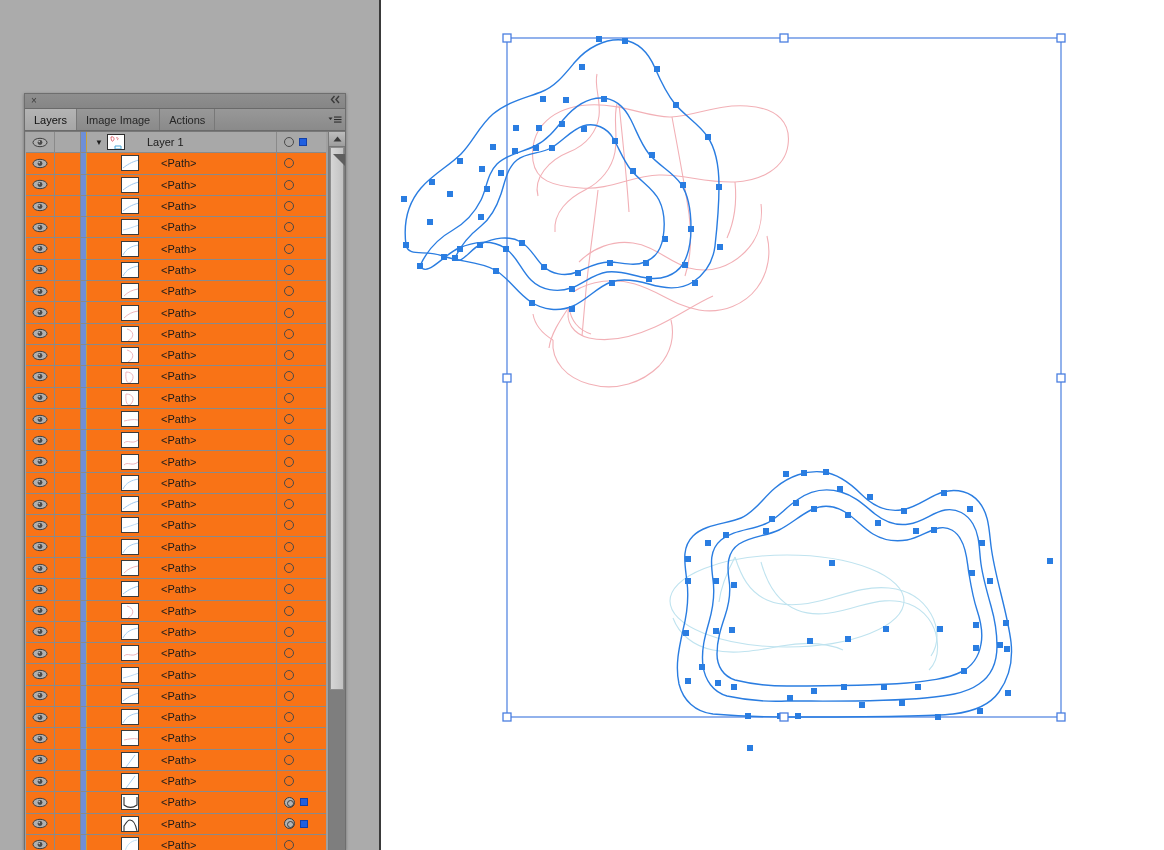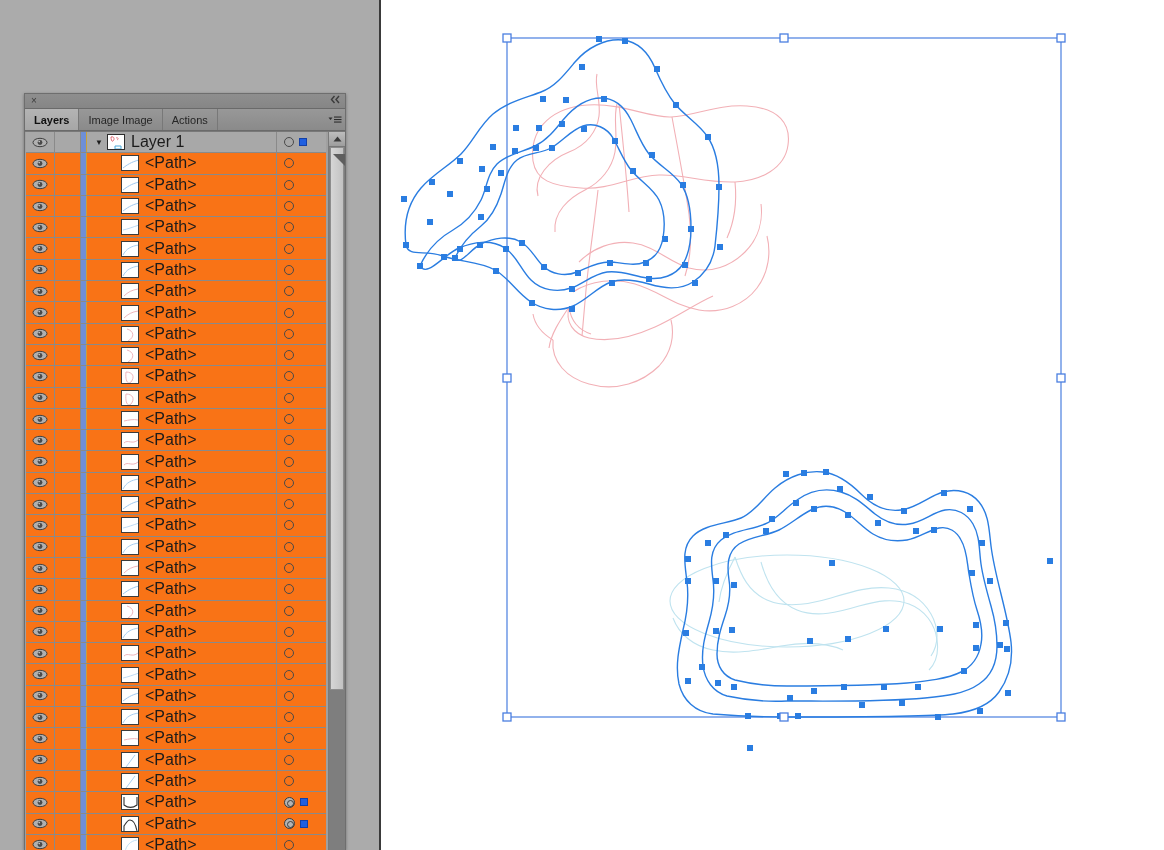--- a/index.html
+++ b/index.html
@@ -78,21 +78,21 @@
     font-size: 11px;
     color: #262626;
     border-right: 1px solid #787878;
     background: linear-gradient(#989898, #8a8a8a);
     cursor: default;
     white-space: nowrap;
   }
   .tab.active {
     background: linear-gradient(#b4b4b4, #a6a6a6);
     color: #101010;
-    font-weight: bold;
+    font-weight: normal;
   }
   .tabstrip .tab-fill {
     flex: 1;
     background: linear-gradient(#989898, #8a8a8a);
     border-right: none;
   }
   .menu-ico {
     width: 20px;
     display: flex;
     align-items: center;
@@ -189,22 +189,22 @@
     margin-left: 0;
     flex: 0 0 auto;
     overflow: hidden;
   }
   .thumb svg { display:block; }
   .thumb.layer-thumb { border-color: #2c2c2c; }
 
   .indent { width: 30px; flex: 0 0 auto; }
 
   .rowlabel {
-    margin-left: 6px;
-    font-size: 16px;
+    margin-left: 22px;
+    font-size: 11px;
     color: #1b1b1b;
     font-family: "Liberation Sans", sans-serif;
   }
 
   
   .target {
     width: 10px; height: 10px;
     border: 1px solid #4a4a4a;
     border-radius: 50%;
     box-sizing: border-box;

